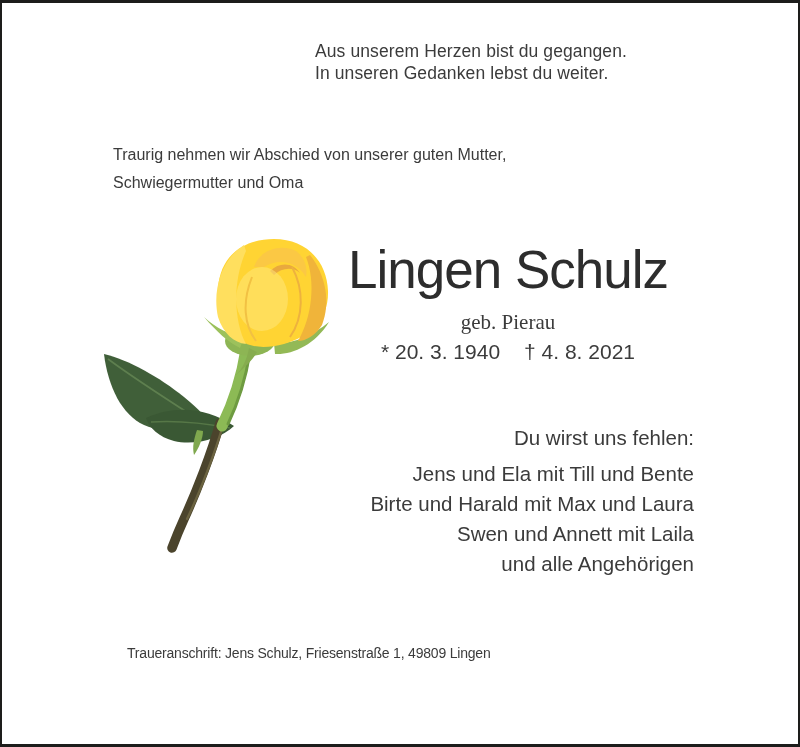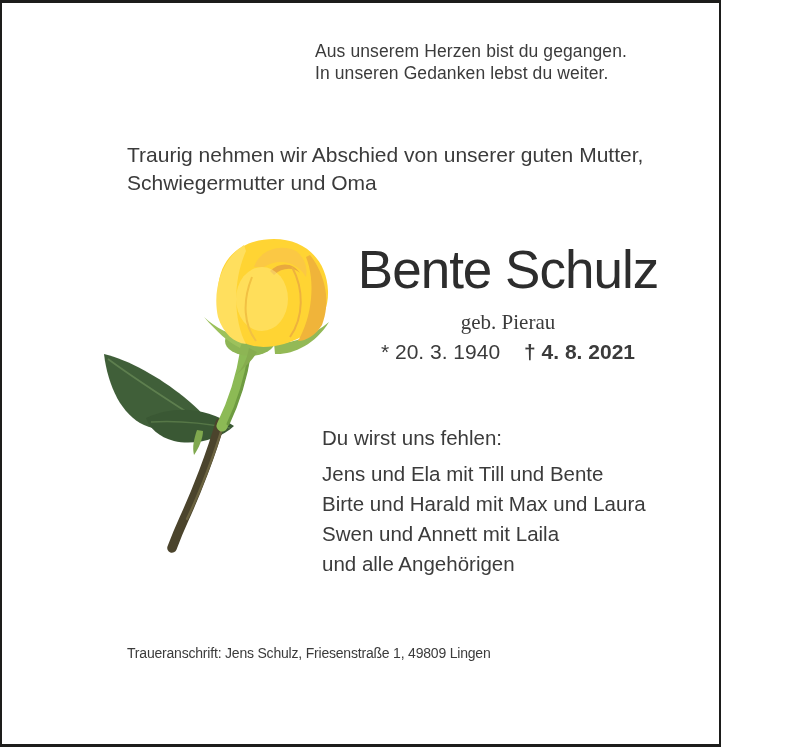--- a/index.html
+++ b/index.html
@@ -1,41 +1,41 @@
 <!DOCTYPE html>
 <html lang="de"><head>
 <meta charset="utf-8">
 <style>
   html, body { margin: 0; padding: 0; background: #ffffff; }
   .sheet {
     position: relative;
-    width: 721px;
+    width: 800px;
     height: 747px;
     box-sizing: border-box;
     background: #ffffff;
     border-style: solid;
     border-color: #1d1d1b;
     border-width: 3px 2px 3px 2px;
     font-family: "Liberation Sans", "DejaVu Sans", sans-serif;
     color: #3b3b3b;
     overflow: hidden;
   }
   .epigraph {
     position: absolute;
     left: 313px;
     top: 37px;
     font-size: 17.5px;
     line-height: 22px;
     letter-spacing: 0.1px;
   }
   .intro {
     position: absolute;
-    left: 125px;
+    left: 111px;
     top: 138px;
-    font-size: 21px;
+    font-size: 16px;
     line-height: 28px;
   }
   .rose {
     position: absolute;
     left: 82px;
     top: 224px;
     width: 248px;
     height: 330px;
   }
   .name-block {
@@ -57,27 +57,27 @@
     font-size: 21px;
     line-height: 26px;
     font-family: Liberation Serif, serif;
   }
   .dates {
     margin-top: 4px;
     font-size: 21px;
     line-height: 26px;
     white-space: nowrap;
   }
-  .dates .death { margin-left: 24px; font-weight: bold; }
+  .dates .death { margin-left: 24px; }
   .farewell {
     position: absolute;
     left: 320px;
     top: 422px;
     width: 372px;
-    text-align: left;
+    text-align: right;
     font-size: 20.5px;
   }
   .farewell-heading { line-height: 26px; }
   .mourners { margin-top: 8px; line-height: 30px; }
   .mourners div { white-space: nowrap; }
   .address {
     position: absolute;
     left: 125px;
     top: 638px;
     font-size: 14px;
@@ -140,21 +140,21 @@
         <path d="M 170,40 C 175,24 195,16 212,24 C 220,30 224,40 222,50 C 214,36 196,30 180,40 Z" fill="#fbc844"></path>
         <path d="M 186,44 C 196,34 210,36 216,46 C 210,40 198,40 190,48 Z" fill="#e9a93e"></path>
         <ellipse cx="178" cy="72" rx="26" ry="32" fill="#ffe57a" opacity="0.55"></ellipse>
         <path d="M 168,50 C 158,75 160,98 172,114" stroke="#f2c143" stroke-width="2" fill="none"></path>
         <path d="M 208,40 C 220,62 220,90 206,110" stroke="#eeb23e" stroke-width="2" fill="none"></path>
       </g>
     </svg>
   </div>
 
   <div class="name-block">
-    <div class="name">Bente Schulz</div>
+    <div class="name">Lingen Schulz</div>
     <div class="maiden">geb. Pierau</div>
     <div class="dates">
       <span>* 20. 3. 1940</span><span class="death">† 4. 8. 2021</span>
     </div>
   </div>
 
   <div class="farewell">
     <div class="farewell-heading">Du wirst uns fehlen:</div>
     <div class="mourners">
       <div>Jens und Ela mit Till und Bente</div>

